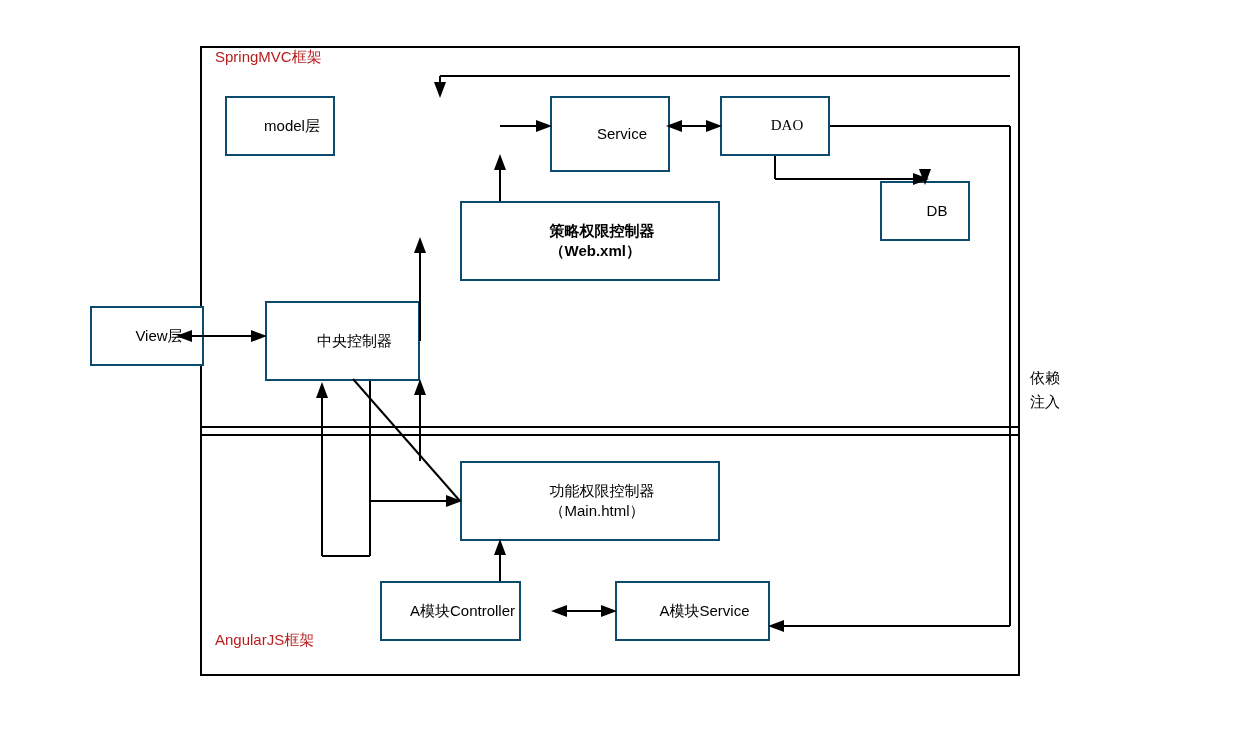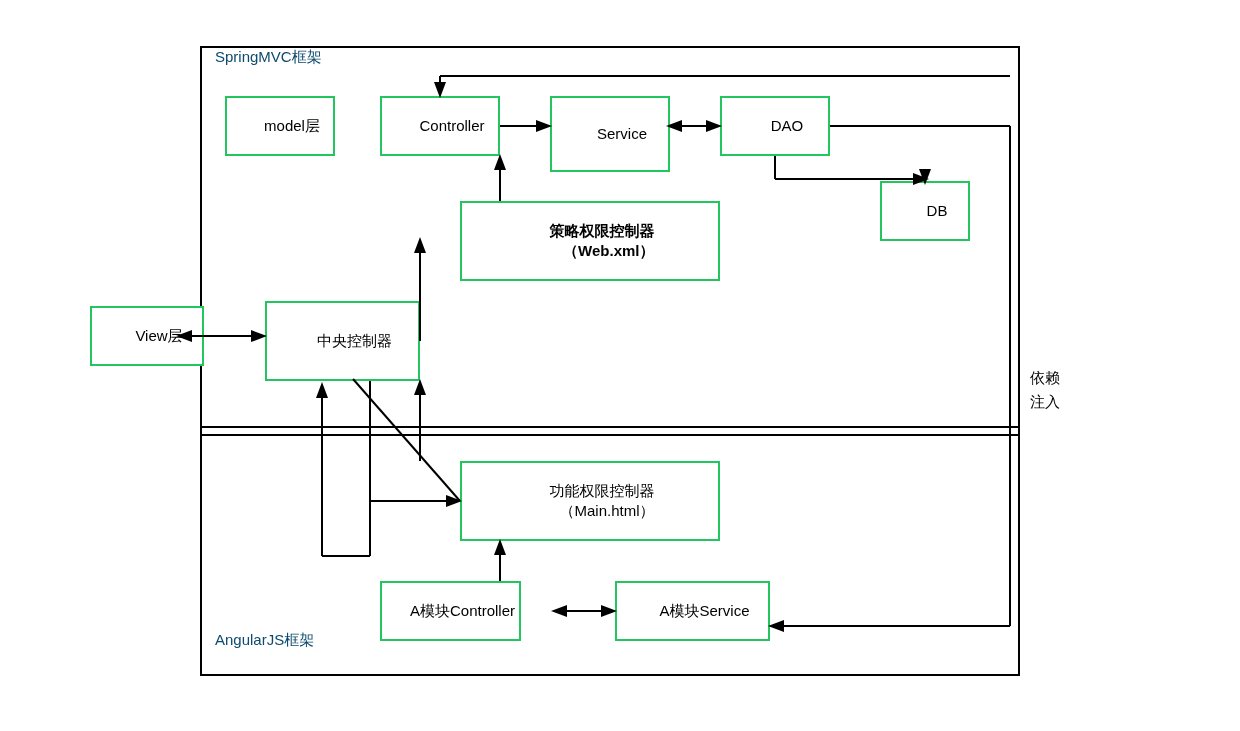--- a/index.html
+++ b/index.html
@@ -37,32 +37,32 @@
       left: 130px;
       width: 820px;
       height: 250px;
       border: 2px solid #000;
     }
 
     .frame-label {
       position: absolute;
       font-size: 15px;
       font-weight: normal;
-      color: #0c4a6e;
+      color: #b91c1c;
     }
 
     
     .box {
       position: absolute;
-      border: 2px solid #22c55e;
+      border: 2px solid #0c4a6e;
       background: #fff;
       display: flex;
       align-items: center;
       justify-content: center;
-      text-align: right;
+      text-align: left;
       font-size: 15px;
       line-height: 1.3;
       padding-left: 24px;
     }
   </style>
 </head>
 <body>
 
 <div class="diagram-container">
 
@@ -73,29 +73,26 @@
   <span class="frame-label" style="top:605px; left:145px;">AngularJS框架</span>
 
   <div class="box" style="left:20px; top:280px; width:114px; height:60px;">
     <span>View层</span>
   </div>
 
   <div class="box" style="left:155px; top:70px; width:110px; height:60px;">
     <span>model层</span>
   </div>
 
-  <div class="box" style="left:310px; top:70px; width:120px; height:60px;">
-    <span>Controller</span>
-  </div>
 
   <div class="box" style="left:480px; top:70px; width:120px; height:76px;">
     <span>Service</span>
   </div>
 
-  <div class="box" style="left:650px; top:70px; width:110px; height:60px;">
+  <div class="box" style="left:650px; top:70px; width:110px; height:60px;font-family:Liberation Serif, serif;">
     <span>DAO</span>
   </div>
 
   <div class="box" style="left:810px; top:155px; width:90px; height:60px;">
     <span>DB</span>
   </div>
 
   <div class="box" style="left:390px; top:175px; width:260px; height:80px;font-weight:bold;">
     <span style="white-space:pre-line;">策略权限控制器
 （Web.xml）</span>

